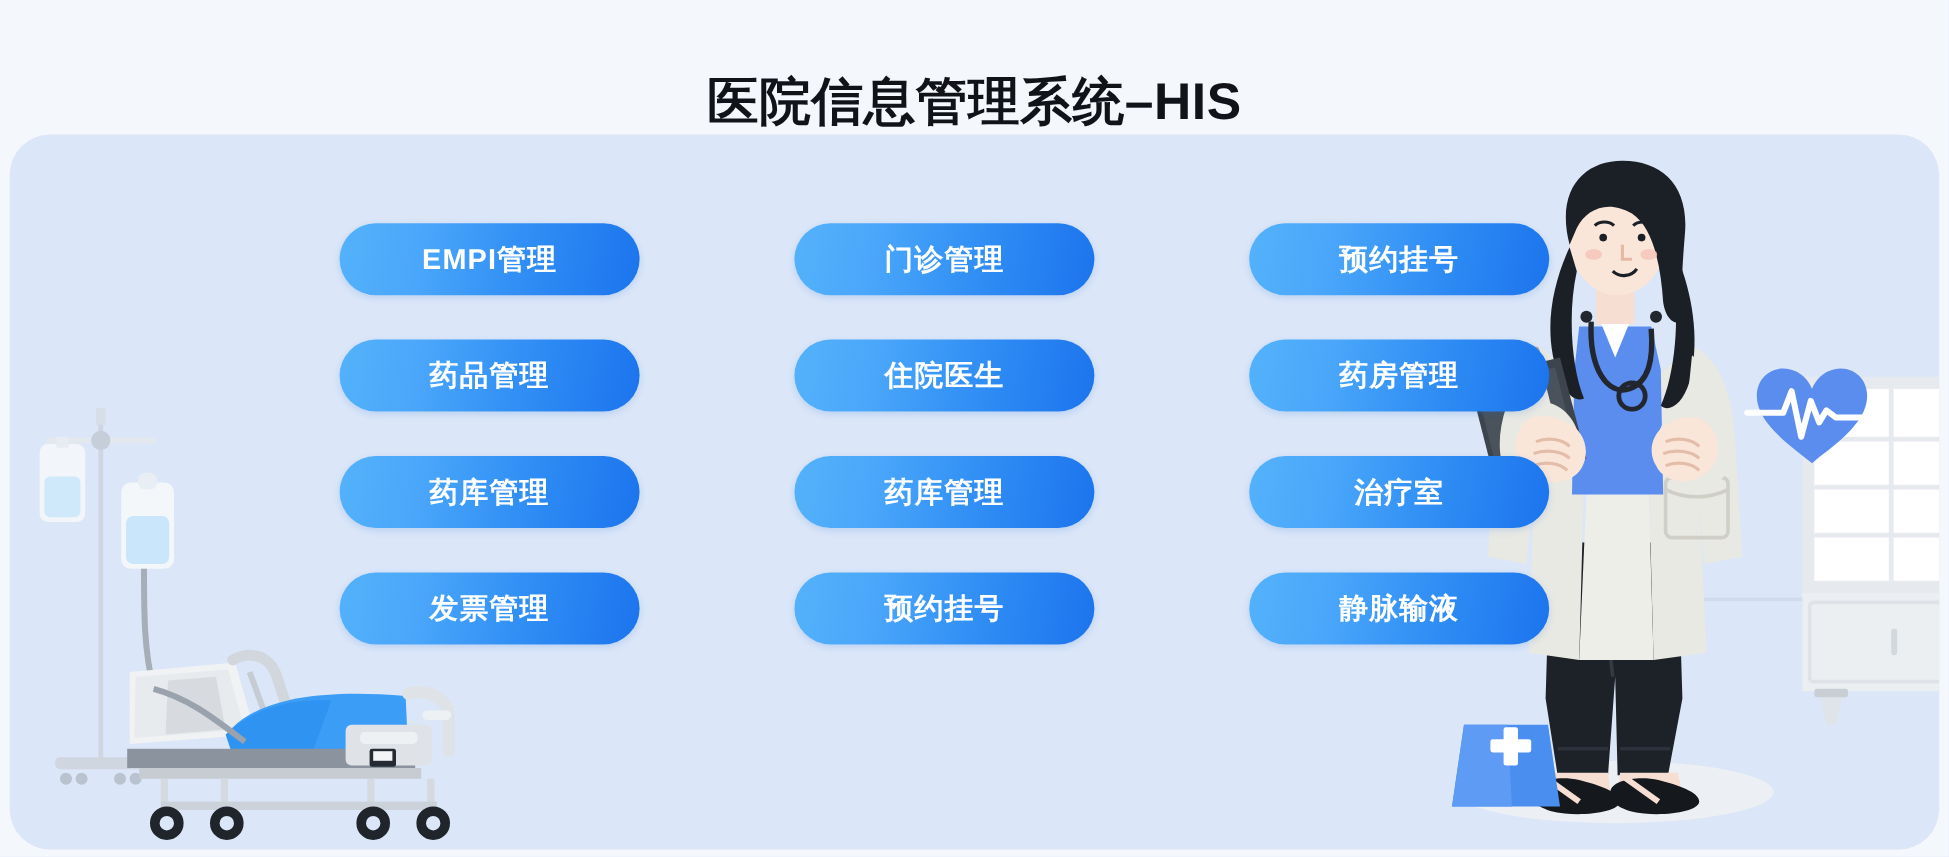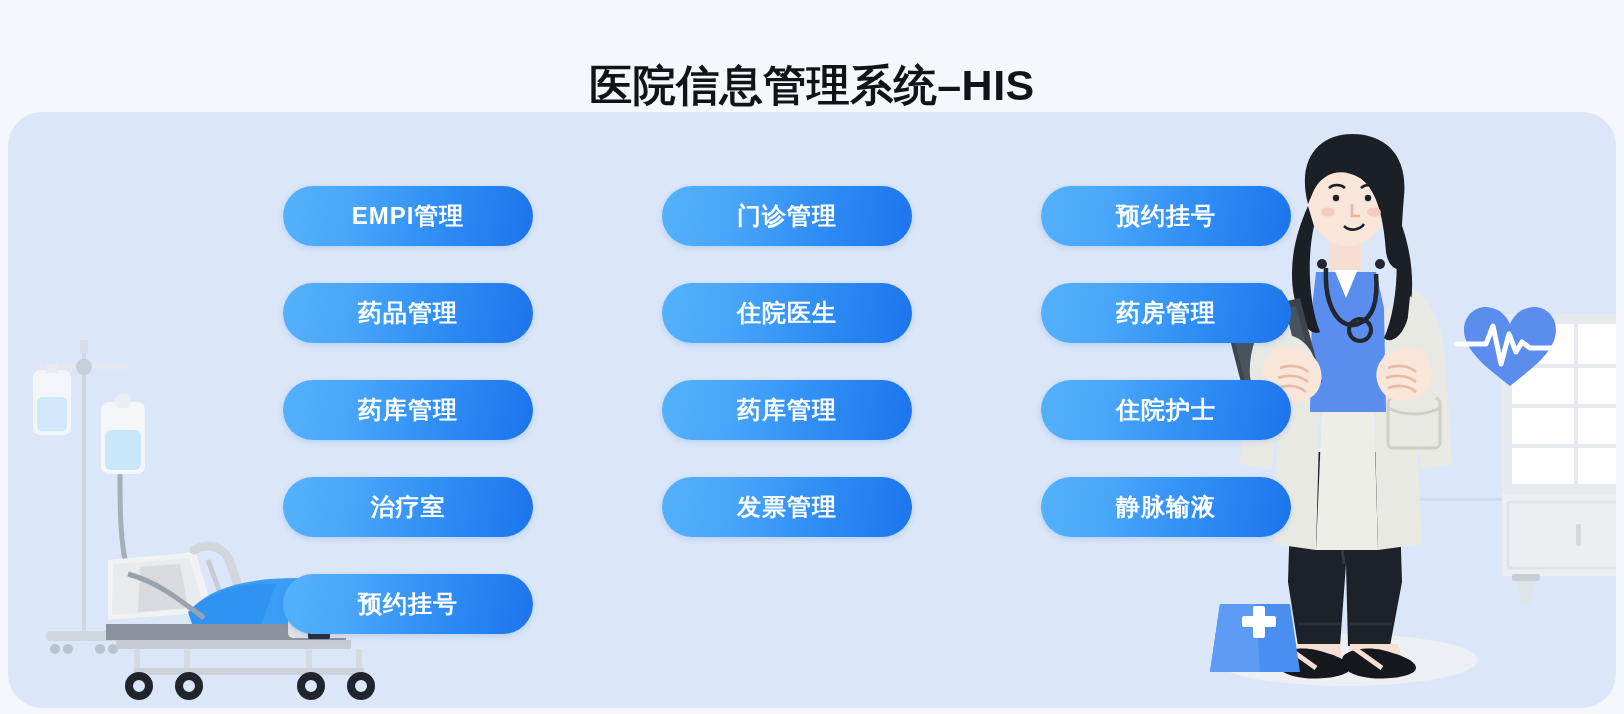--- a/index.html
+++ b/index.html
@@ -271,20 +271,19 @@
   <button class="module-button">EMPI管理</button>
   <button class="module-button">门诊管理</button>
   <button class="module-button">预约挂号</button>
 
   <button class="module-button">药品管理</button>
   <button class="module-button">住院医生</button>
   <button class="module-button">药房管理</button>
 
   <button class="module-button">药库管理</button>
   <button class="module-button">药库管理</button>
-  <button class="module-button">住院护士</button>
 
   <button class="module-button">治疗室</button>
   <button class="module-button">发票管理</button>
 
+  <button class="module-button">预约挂号</button>
   <button class="module-button">静脉输液</button>
-  <button class="module-button">预约挂号</button>
 </div>
 
 </body></html>

